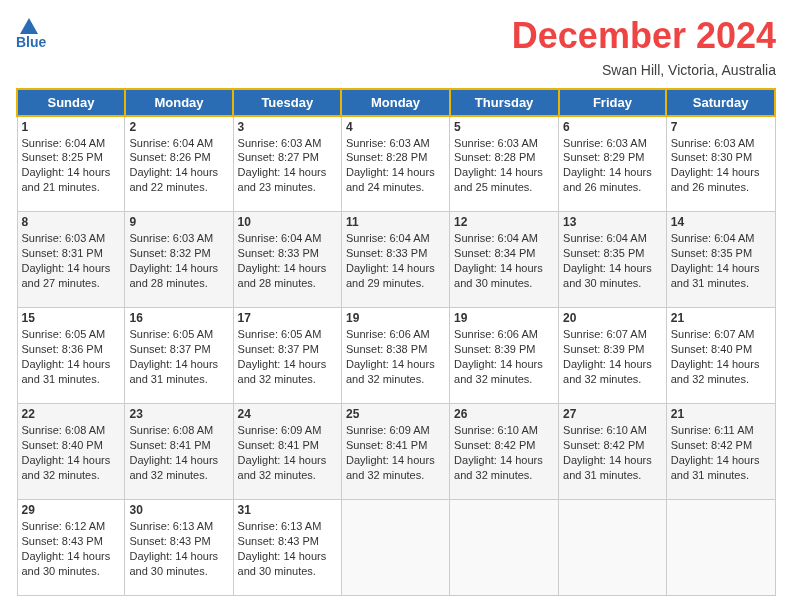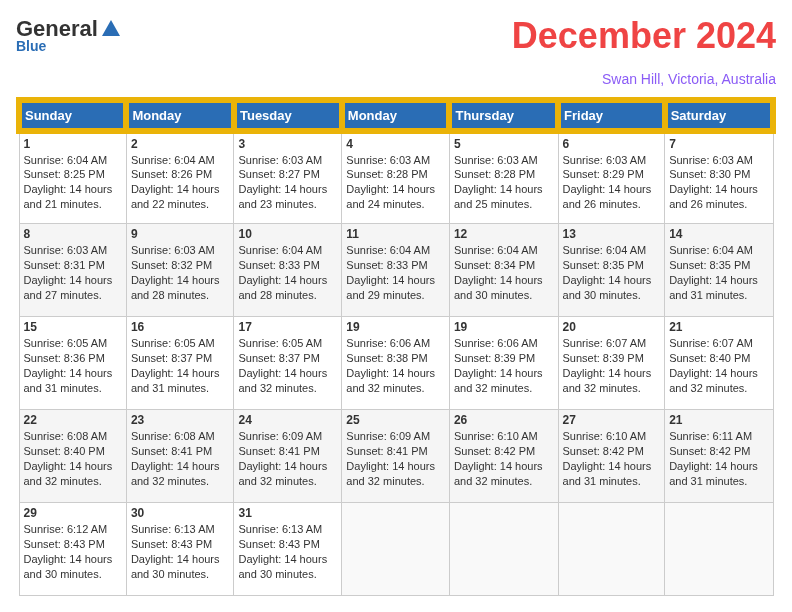--- a/index.html
+++ b/index.html
@@ -34,36 +34,36 @@
       text-align: right;
     }
     .month-title {
       font-size: 36px;
       font-weight: bold;
       color: #ef4444;
       line-height: 1.1;
     }
     .subtitle {
       font-size: 14px;
-      color: #8b5cf6;
-      margin-top: 15px;
+      color: #404040;
+      margin-top: 6px;
     }
     .calendar {
       width: 100%;
       border-collapse: collapse;
       flex: 1;
     }
     .calendar th {
       background: #2a6db5;
       color: #fff;
-      text-align: left;
+      text-align: center;
       font-size: 13px;
       font-weight: bold;
       padding: 5px 3px;
-      border: 6px solid #eab308;
+      border: 2px solid #eab308;
     }
     .calendar td {
       border: 1px solid #ccc;
       vertical-align: top;
       padding: 3px 4px;
       width: 113px;
       font-size: 9.5px;
       color: #333;
       height: 88px;
       background: #fff;
@@ -91,21 +91,20 @@
       align-items: center;
     }
   </style>
 </head>
 <body>
 
 <div class="page">
   <div class="header">
     <div class="logo">
       <div class="logo-wrapper">
-        <span class="logo-general" style="font-size:22px;font-weight:bold;color:#333;font-family:Arial,sans-serif;">General</span>
         <svg width="22" height="22" viewBox="0 0 22 22" style="margin-left:2px;vertical-align:middle;">
           <polygon points="11,2 20,18 2,18" fill="#2a6db5"></polygon>
         </svg>
       </div>
       <span class="logo-blue" style="font-size:14px;font-weight:bold;color:#2a6db5;font-family:Arial,sans-serif;margin-top:-4px;">Blue</span>
     </div>
     <div class="title-area">
       <div class="month-title">December 2024</div>
       <div class="subtitle">Swan Hill, Victoria, Australia</div>
     </div>

